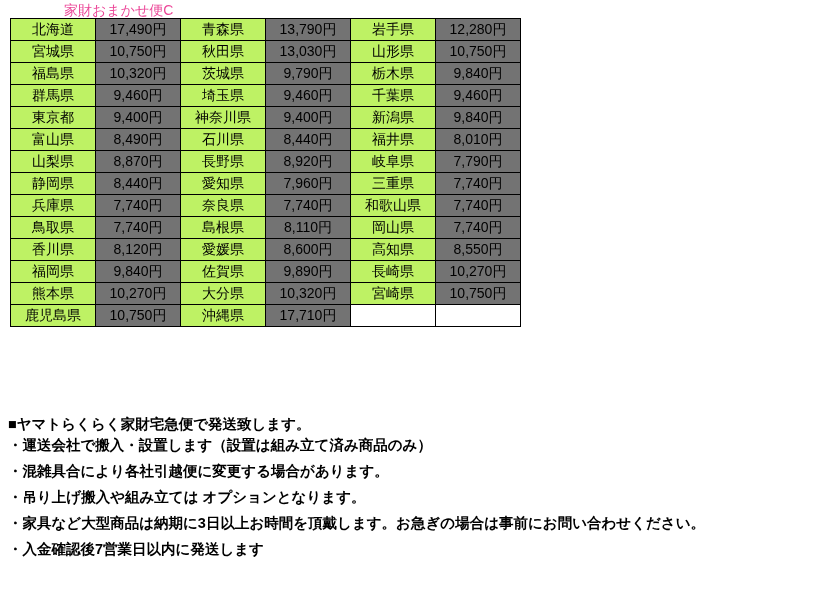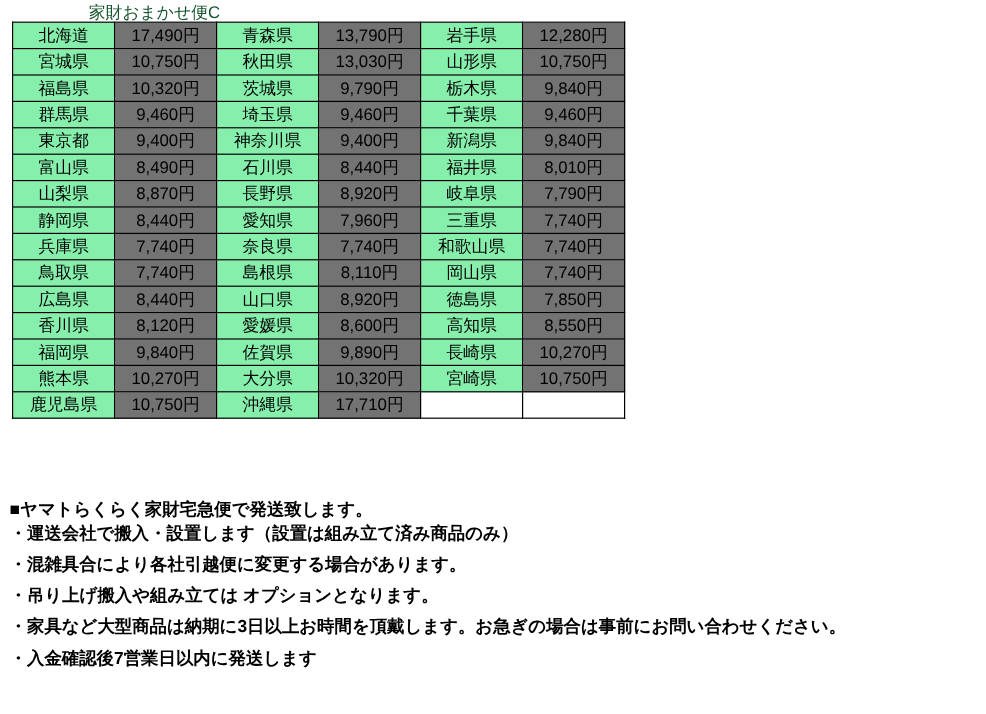--- a/index.html
+++ b/index.html
@@ -14,24 +14,24 @@
     color: #000000;
     overflow: hidden;
   }
   .page {
     position: relative;
     width: 822px;
     height: 595px;
   }
   .title {
     position: absolute;
-    left: 74px;
+    left: 64px;
     top: 2px;
     font-size: 14px;
-    color: #14532d;
+    color: #ec4899;
     letter-spacing: 0px;
     white-space: nowrap;
     text-align: center;
   }
   table.fee-table {
     position: absolute;
     left: 10px;
     top: 18px;
     border-collapse: collapse;
     table-layout: fixed;
@@ -39,21 +39,21 @@
   }
   table.fee-table td {
     border: 1px solid #000000;
     height: 21px;
     font-size: 14px;
     text-align: center;
     vertical-align: middle;
     padding: 0;
   }
   td.pref {
-    background: #86efac;
+    background: #bef264;
     width: 84px;
   }
   td.price {
     background: #737373;
     width: 84px;
   }
   td.empty {
     background: #ffffff;
     border: 1px solid #000000;
   }
@@ -158,28 +158,20 @@
           <td class="pref">和歌山県</td>
           <td class="price">7,740円</td>
         </tr>
         <tr>
           <td class="pref">鳥取県</td>
           <td class="price">7,740円</td>
           <td class="pref">島根県</td>
           <td class="price">8,110円</td>
           <td class="pref">岡山県</td>
           <td class="price">7,740円</td>
-        </tr>
-        <tr>
-          <td class="pref">広島県</td>
-          <td class="price">8,440円</td>
-          <td class="pref">山口県</td>
-          <td class="price">8,920円</td>
-          <td class="pref">徳島県</td>
-          <td class="price">7,850円</td>
         </tr>
         <tr>
           <td class="pref">香川県</td>
           <td class="price">8,120円</td>
           <td class="pref">愛媛県</td>
           <td class="price">8,600円</td>
           <td class="pref">高知県</td>
           <td class="price">8,550円</td>
         </tr>
         <tr>

